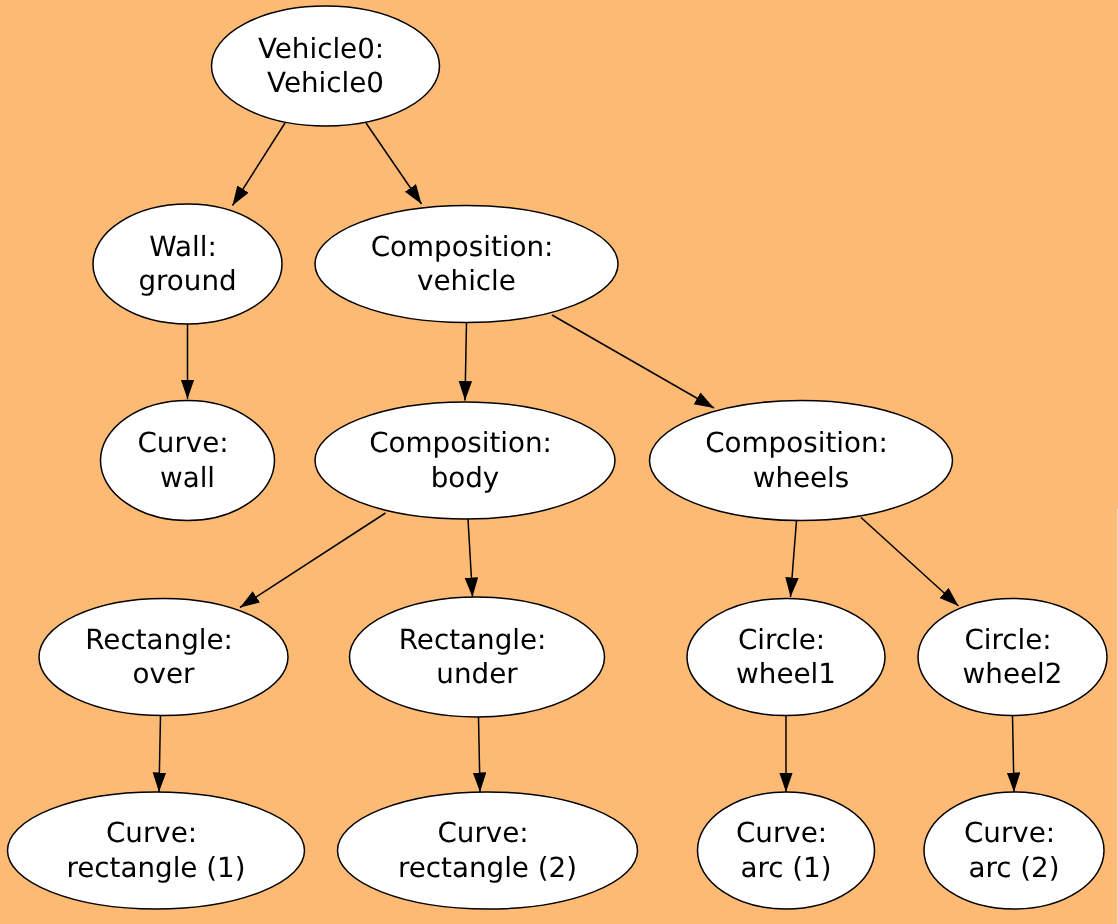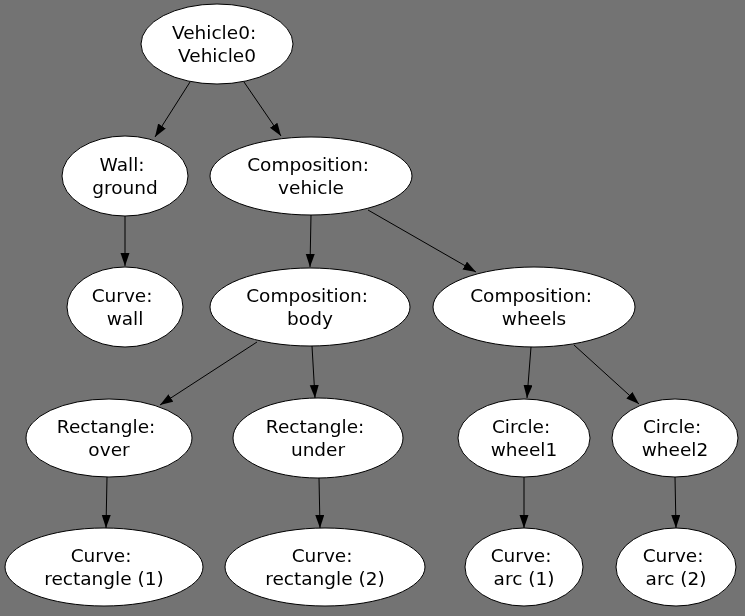--- a/index.html
+++ b/index.html
@@ -3,21 +3,21 @@
 <meta charset="utf-8">
 <style>
   html, body {
     margin: 0;
     padding: 0;
     background: #ffffff;
   }
   .canvas-wrap {
     width: 745px;
     height: 616px;
-    background: #737373;
+    background: #fdba74;
     position: relative;
     overflow: hidden;
   }
   svg.graph {
     display: block;
     width: 745px;
     height: 616px;
   }
   .node-shape {
     fill: #ffffff;

